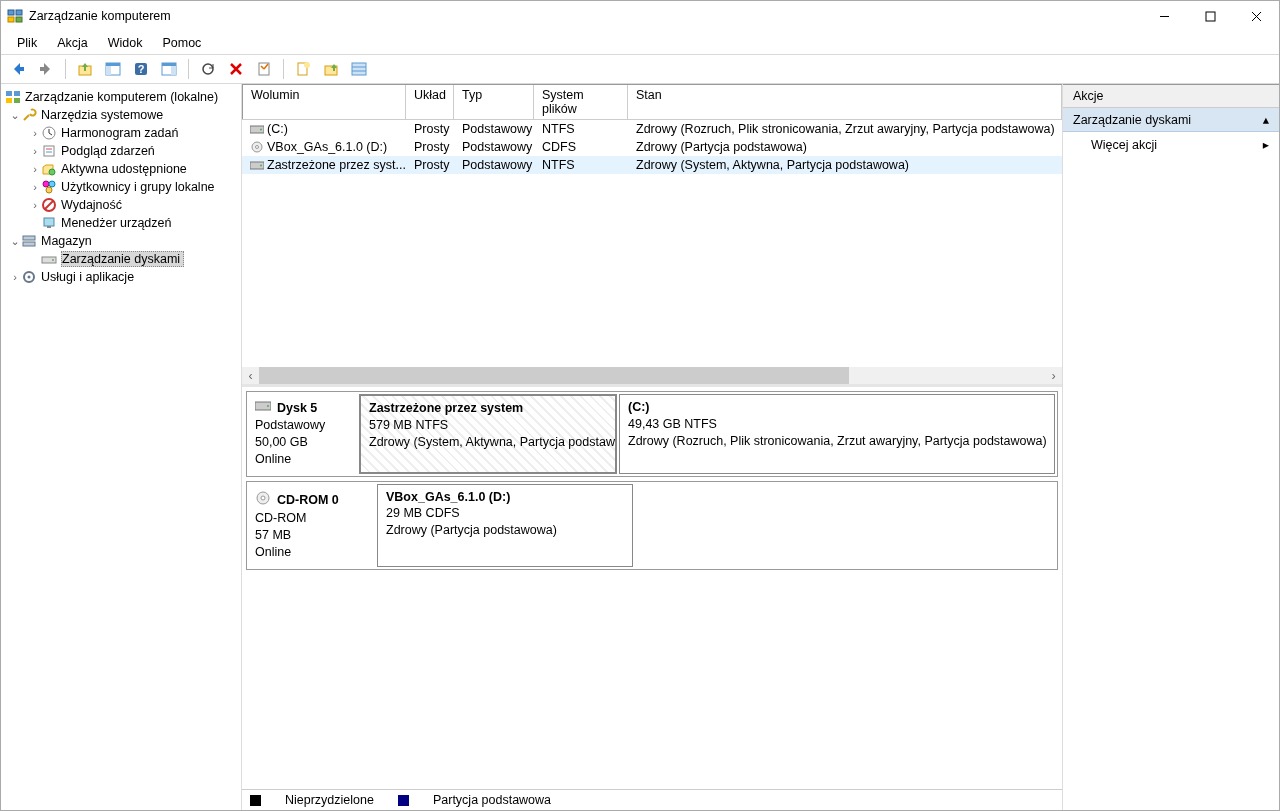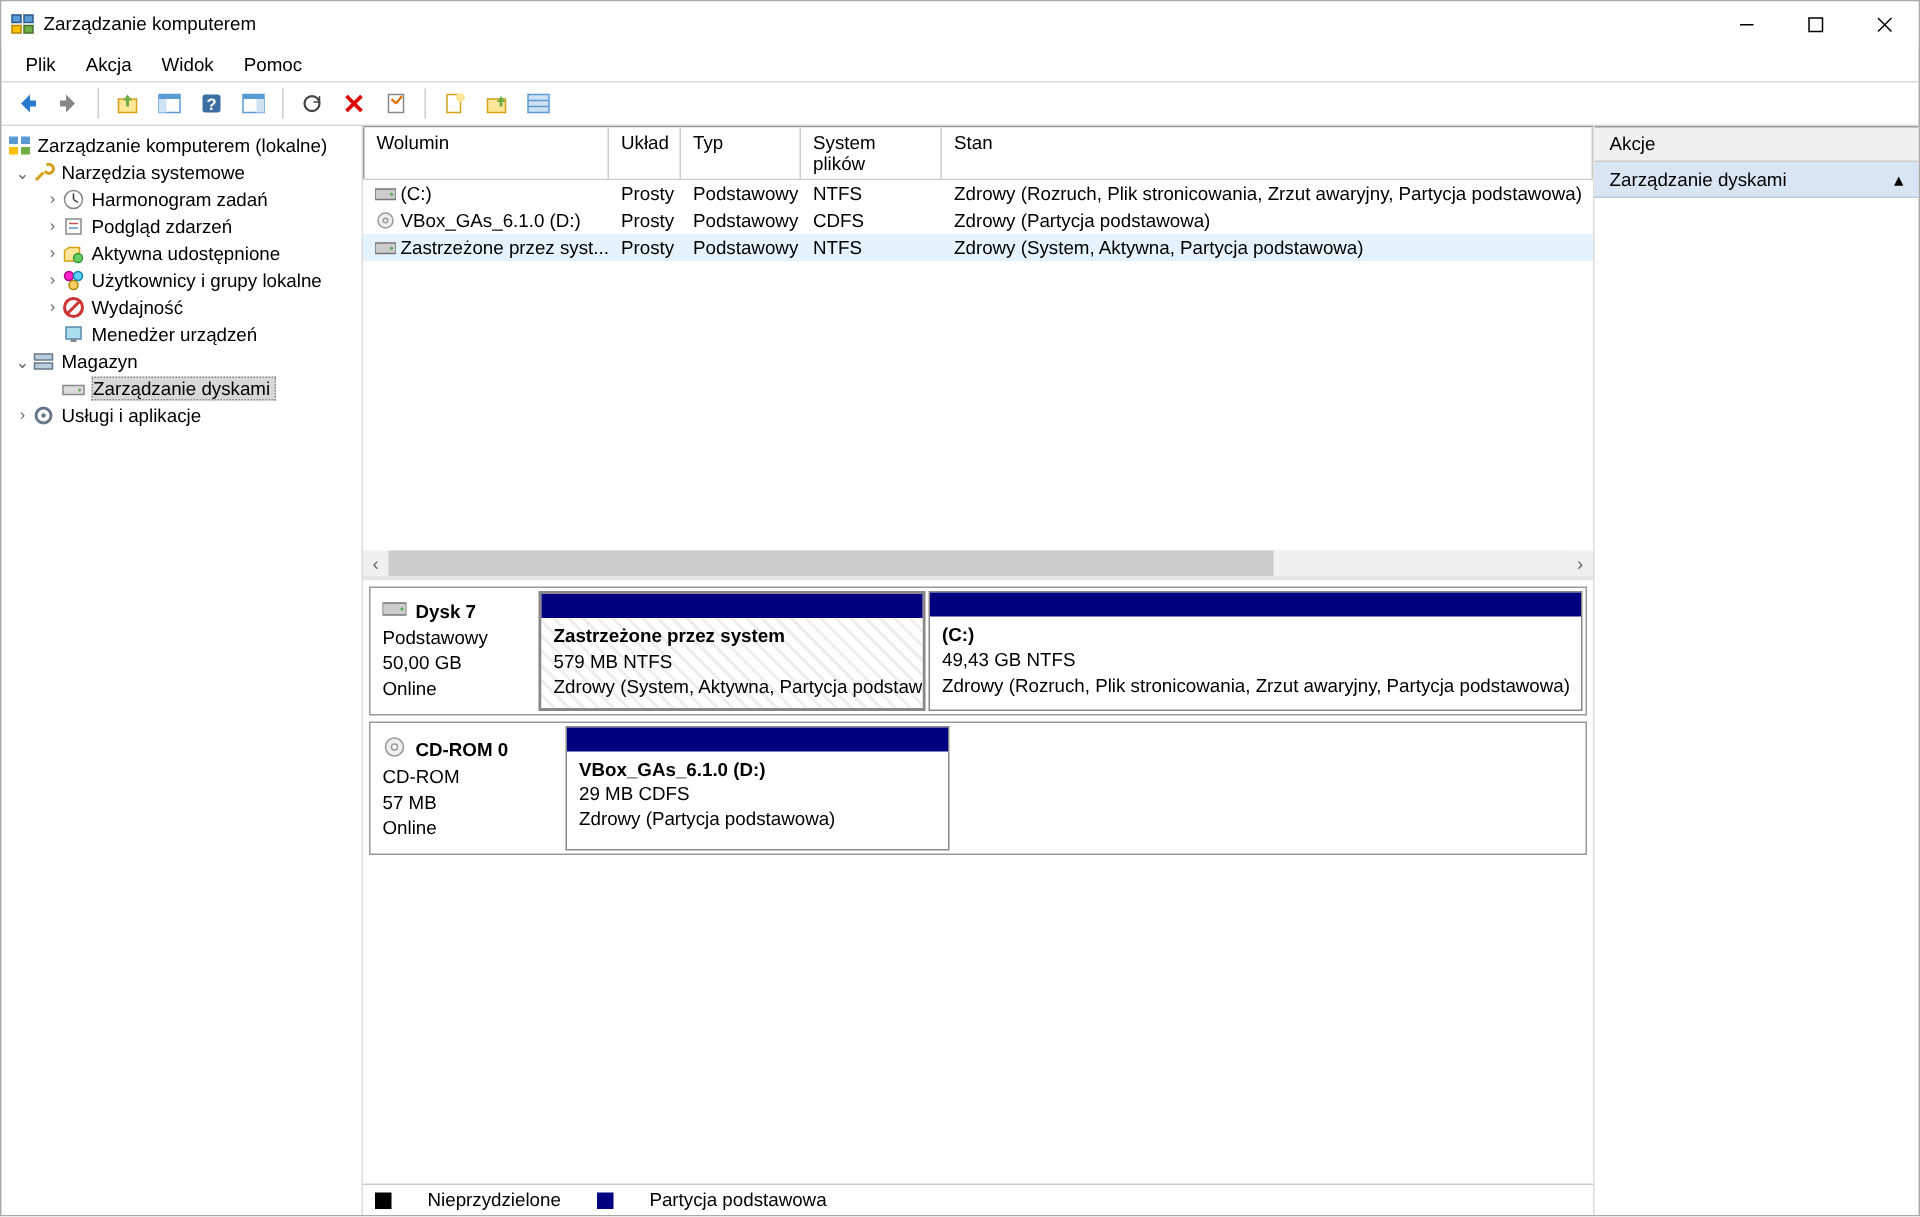--- a/index.html
+++ b/index.html
@@ -34,21 +34,21 @@
 .vt-row .c .vi{width:14px;height:12px;margin-right:3px;flex-shrink:0;}
 .hscroll{display:flex;align-items:center;height:17px;background:#f0f0f0;}
 .hscroll .arr{width:17px;height:17px;display:flex;align-items:center;justify-content:center;color:#666;}
 .hscroll .track{flex:1;height:17px;background:#f0f0f0;position:relative;}
 .hscroll .thumb{position:absolute;left:0;top:0;height:100%;width:75%;background:#ccc;}
 .disk-panel{flex:1;padding:4px;overflow:hidden;background:#fff;}
 .disk-blk{display:flex;border:1px solid #999;margin-bottom:4px;background:#fff;}
 .disk-info{width:112px;padding:8px;font-size:12.5px;line-height:1.35;}
 .disk-info .dn{font-weight:bold;display:flex;align-items:center;gap:6px;}
 .disk-parts{flex:1;display:flex;padding:2px;gap:2px;}
-.part{border:1px solid #888;display:flex;flex-direction:column;}
+.part{border:1px solid #888;display:flex;flex-direction:row;}
 .part.sel{border:2px solid #888;}
 .part .pbar{height:16px;background:#000080;}
 .part .pbody{padding:4px 8px;font-size:12.5px;line-height:1.35;flex:1;overflow:hidden;white-space:nowrap;}
 .part .pbody .pn{font-weight:bold;}
 .part.hatched .pbody{background:repeating-linear-gradient(45deg,#fff,#fff 5px,#eee 5px,#eee 7px);}
 .legend{border-top:1px solid #ccc;height:20px;display:flex;align-items:center;padding:0 8px;gap:24px;}
 .legend .sw{width:11px;height:11px;display:inline-block;}
 .actions-pane{width:216px;display:flex;flex-direction:column;}
 .ap-title{padding:4px 10px;background:#f0f0f0;border-bottom:1px solid #ccc;font-weight:normal;border-top:1px solid #999;}
 .ap-section{background:#d8e6f3;border-bottom:1px solid #b8cde2;padding:4px 10px;display:flex;justify-content:space-between;align-items:center;}
@@ -333,21 +333,21 @@
       </div>
 
       <div class="disk-panel" id="disk-panel">
           <div class="disk-blk">
             <div class="disk-info">
               <div class="dn">
                 <span><svg width="16" height="12">
                     <rect x="0" y="2" width="16" height="8" fill="#ccc" stroke="#777"></rect>
                     <circle cx="13" cy="6" r="1" fill="#5a5"></circle>
                   </svg></span>
-                <span>Dysk 7</span>
+                <span>Dysk 5</span>
               </div>
               <div>Podstawowy</div>
               <div>50,00 GB</div>
               <div>Online</div>
             </div>
             <div class="disk-parts">
               <div class="part sel hatched" style="width: 254px;">
                 <div class="pbar"></div>
                 <div class="pbody">
                   <div class="pn">Zastrzeżone przez system</div>
@@ -398,15 +398,19 @@
         <span>Partycja podstawowa</span>
       </div>
     </div>
 
     <div class="actions-pane">
       <div class="ap-title">Akcje</div>
       <div class="ap-section">
         <span>Zarządzanie dyskami</span>
         <span>▴</span>
       </div>
+      <div class="ap-item">
+        <span>Więcej akcji</span>
+        <span>▸</span>
+      </div>
     </div>
   </div>
 </div>
 
 </body></html>

